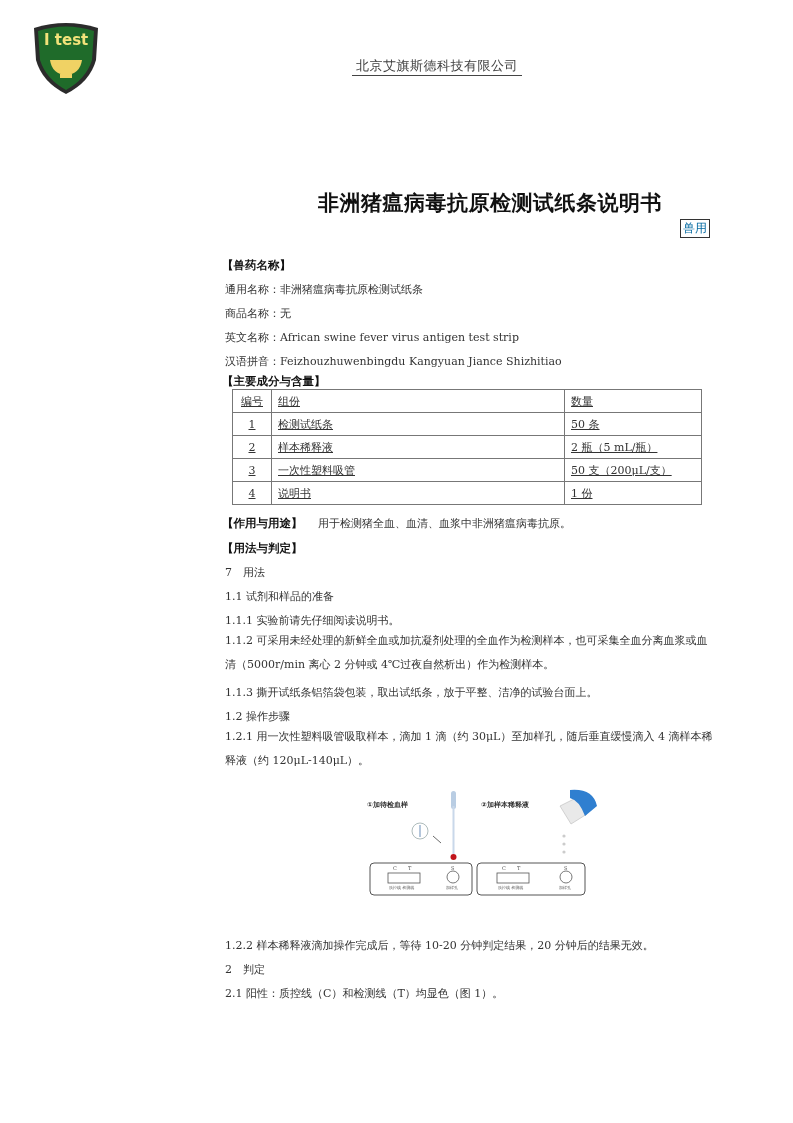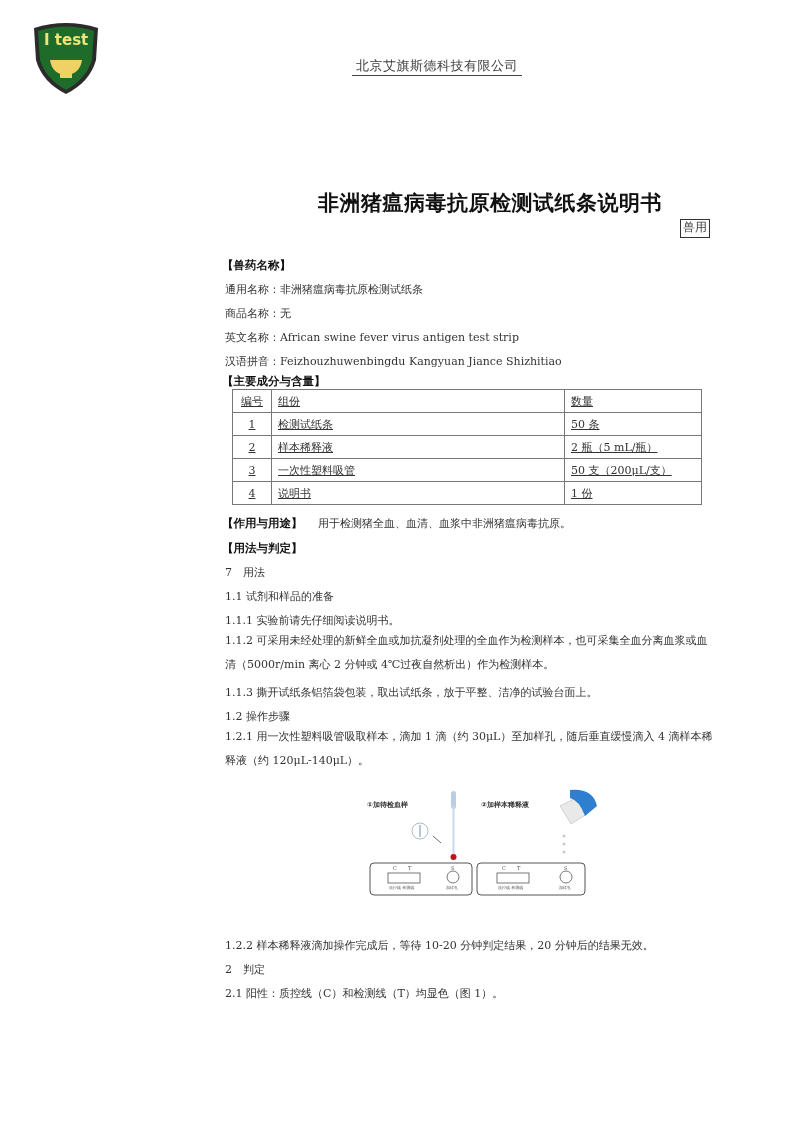--- a/index.html
+++ b/index.html
@@ -6,21 +6,21 @@
   body { width: 793px; height: 1123px; position: relative; overflow: hidden;
          font-family: "DejaVu Serif", "Liberation Serif", serif; color: #222; }
   .abs { position: absolute; }
   .logo { left: 30px; top: 20px; width: 72px; height: 76px; }
   .company { left: 312px; top: 58px; font-size: 13px; color: #404040;
              font-family: "DejaVu Sans", "Liberation Sans", sans-serif; letter-spacing: 0.5px;
              border-bottom: 1px solid #444; padding: 0 4px 1px 4px; line-height: 16px; margin-left: 40px; }
   .doc-title { left: 318px; top: 189px; font-size: 21px; font-weight: bold; color: #111;
                font-family: "DejaVu Sans", "Liberation Sans", sans-serif; letter-spacing: 0.5px; }
   .vet-badge { left: 680px; top: 219px; font-size: 12px; border: 1px solid #333; padding: 1px 2px;
-               line-height: 15px; color: #404040; font-family: Liberation Mono, monospace; }
+               line-height: 15px; color: #0369a1; font-family: Liberation Sans, sans-serif; }
   .line { left: 225px; font-size: 11px; line-height: 14px; color: #333; white-space: nowrap; }
   .section { font-weight: bold; color: #111; font-family: "DejaVu Sans", "Liberation Sans", sans-serif; font-size: 11.5px; }
   .para { left: 225px; width: 490px; font-size: 11px; line-height: 24px; color: #333; }
   table.comp { position: absolute; left: 232px; top: 389px; width: 470px; border-collapse: collapse;
                font-size: 11px; color: #333; }
   table.comp td { border: 1px solid #777; height: 22px; padding: 0 6px; text-decoration: underline; }
   table.comp td.c-no { width: 26px; text-align: center; }
   table.comp td.c-name { width: 280px; }
   .figure { left: 365px; top: 788px; width: 235px; height: 110px; }
 </style>

